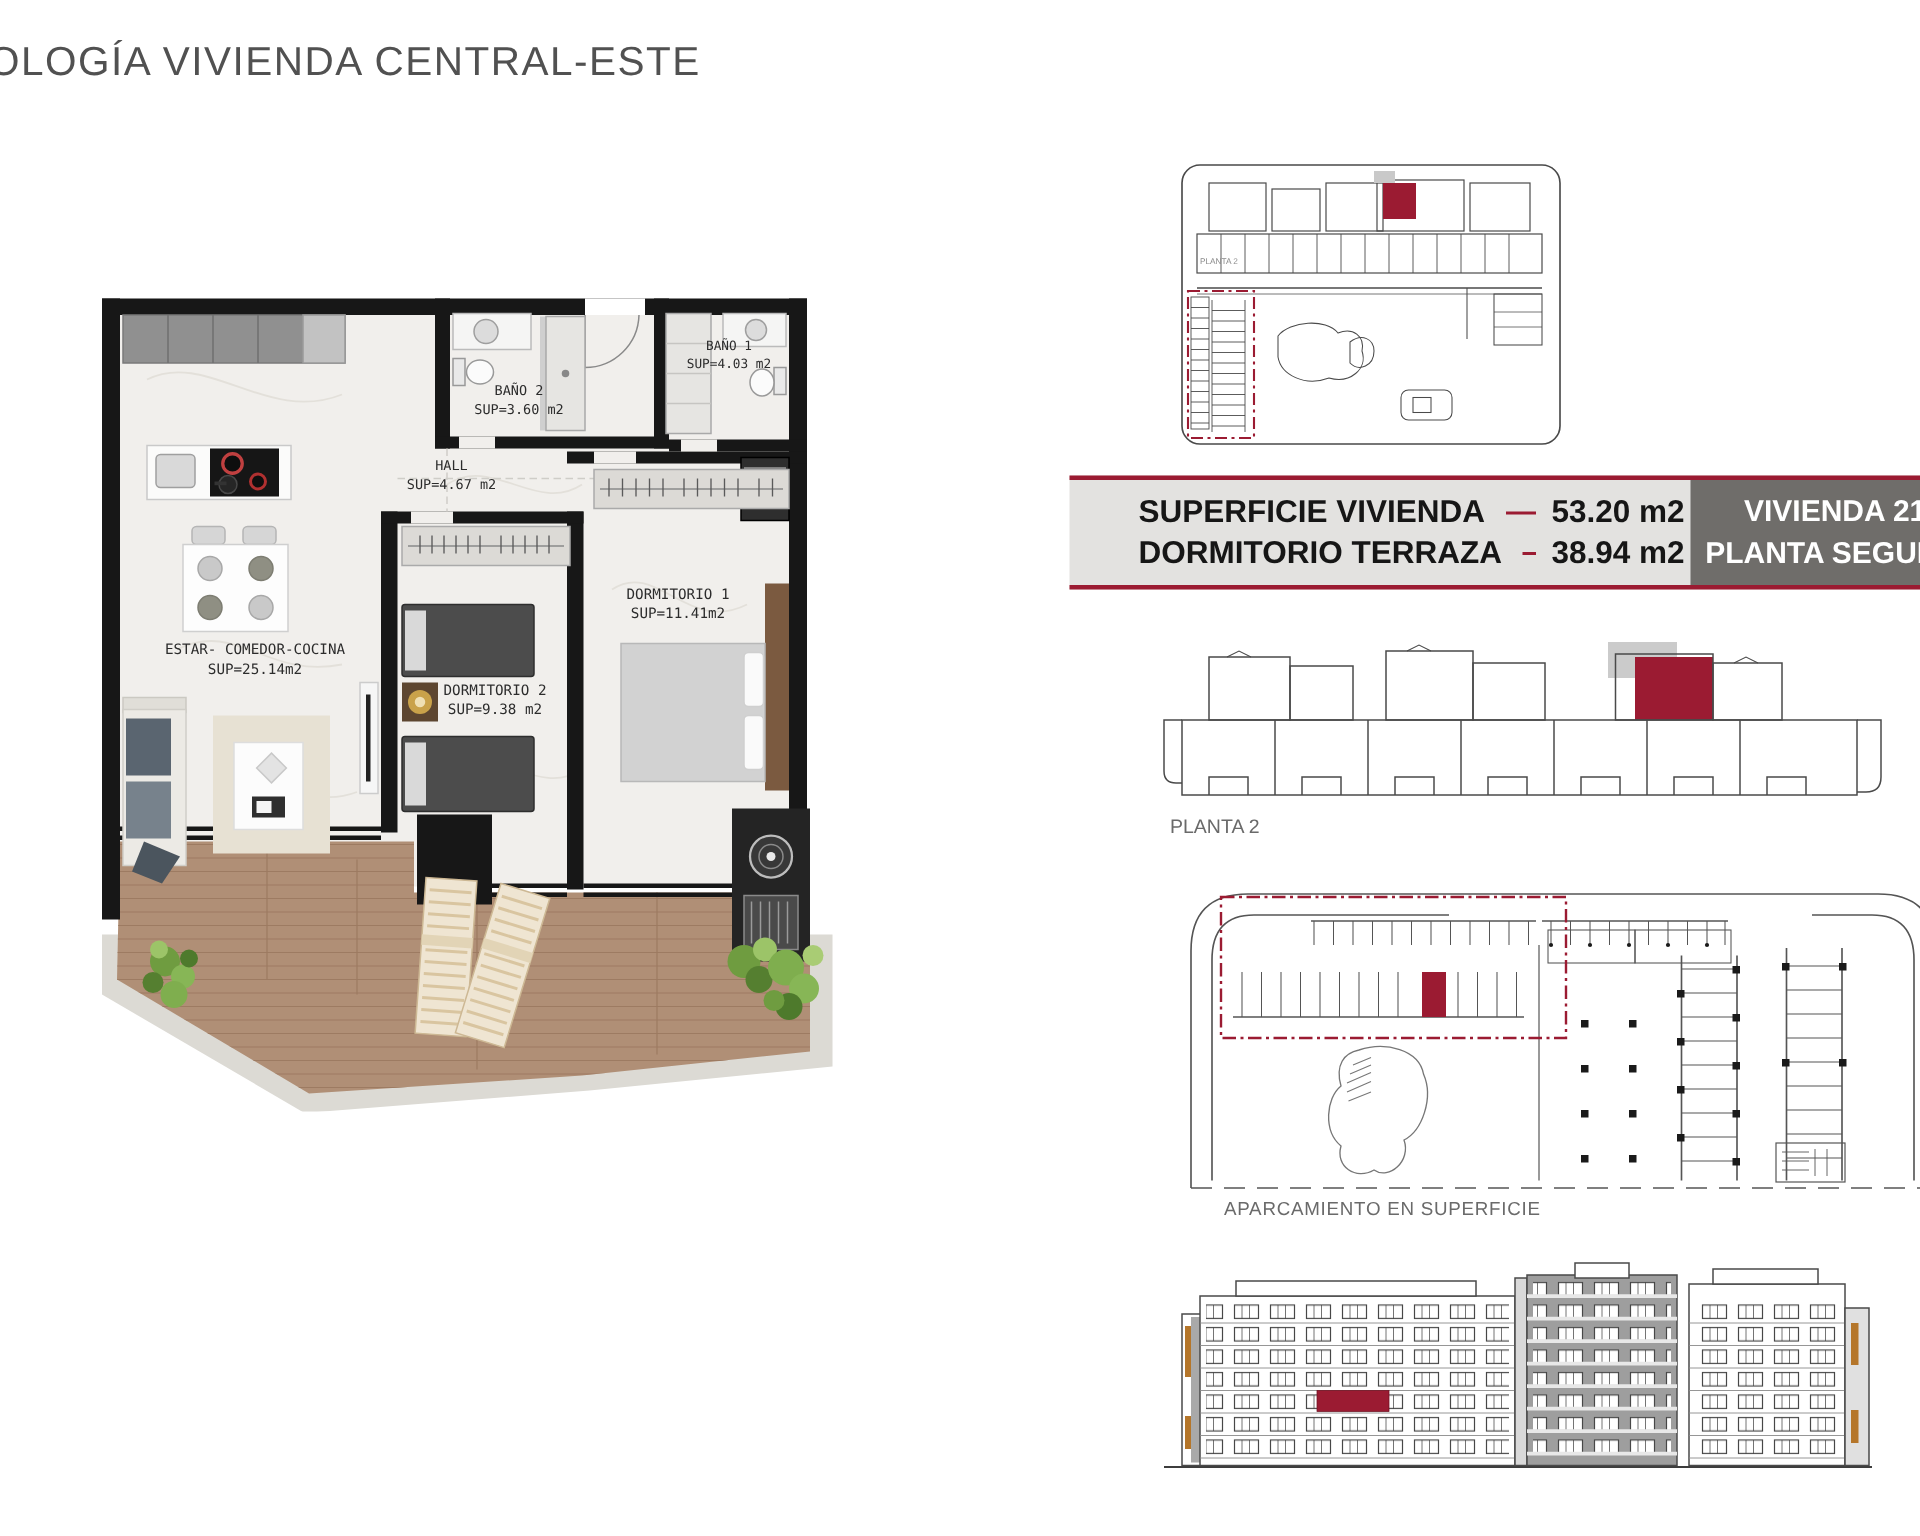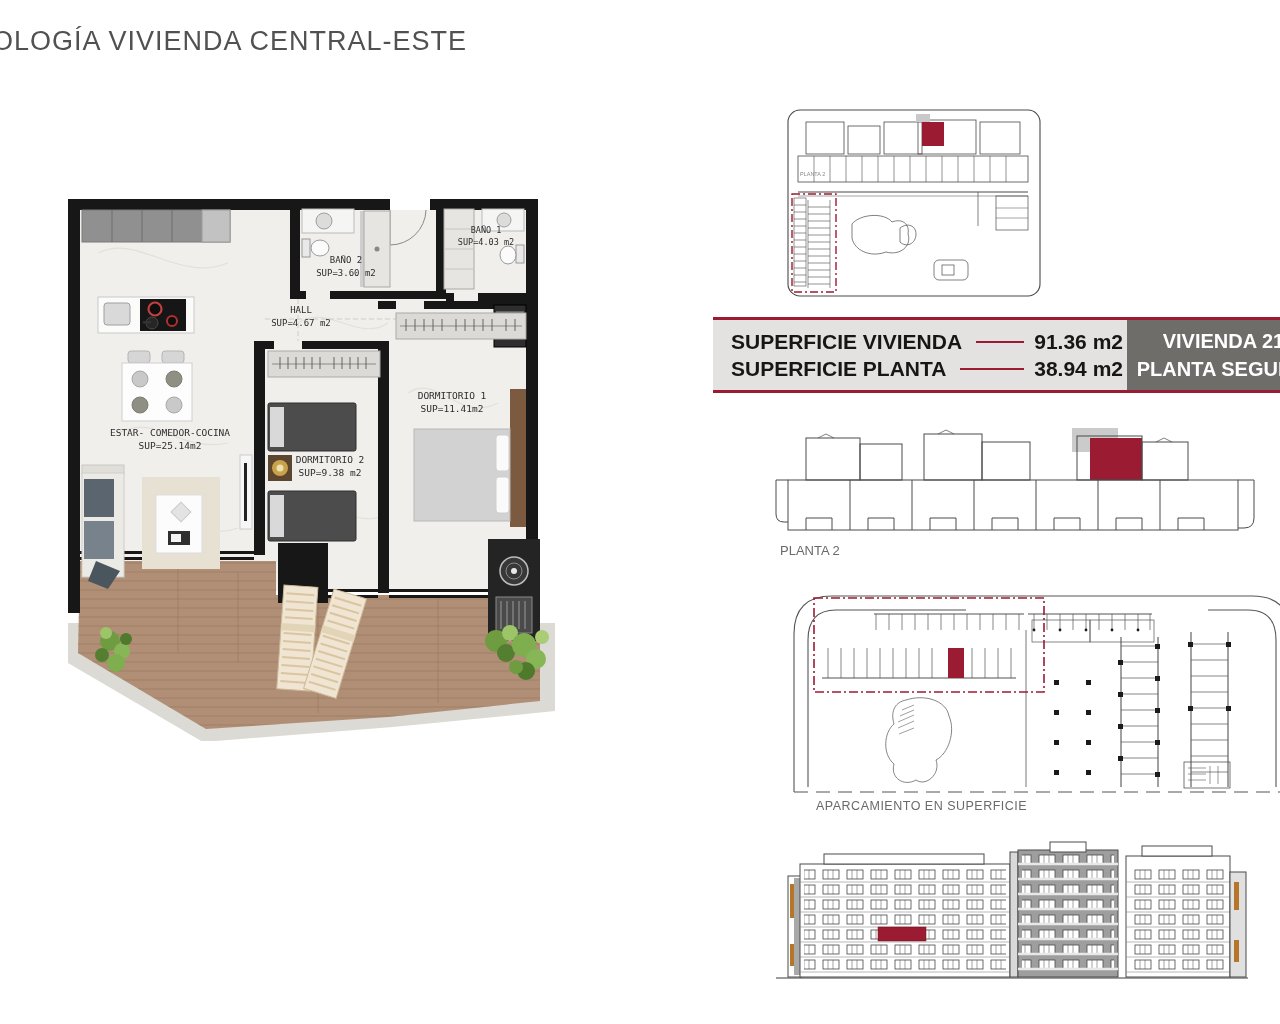--- a/index.html
+++ b/index.html
@@ -8,21 +8,21 @@
   .page-title{position:absolute;left:-8px;top:26px;font-size:27px;color:#515151;
        letter-spacing:1px;white-space:nowrap;}
   .fig{position:absolute;}
   .fig svg{display:block;}
   
   .info-bar{position:absolute;left:713px;top:317px;width:620px;height:76px;
        background:#e3e2e0;border-top:3px solid #9b1b32;border-bottom:3px solid #9b1b32;
        display:flex;box-sizing:border-box;}
   .bar-left{flex:0 0 414px;display:flex;flex-direction:column;justify-content:center;
        gap:3px;padding:0 4px 0 18px;box-sizing:border-box;}
-  .bar-row{display:flex;align-items:center;}
+  .bar-row{display:flex;align-items:center;margin-left:28px;}
   .bar-label{font-weight:bold;font-size:21px;color:#161616;white-space:nowrap;}
   .bar-line{flex:1;border-top:2px solid #9b1b32;margin:0 10px 0 14px;}
   .bar-value{font-weight:bold;font-size:21px;color:#161616;white-space:nowrap;}
   .unit-box{flex:0 0 204px;background:#6f6d6a;color:#ffffff;font-weight:bold;font-size:20px;
        display:flex;flex-direction:column;justify-content:center;align-items:center;
        line-height:1.4;white-space:nowrap;}
   text{user-select:none;}
 </style>
 </head>
 <body>
@@ -272,24 +272,24 @@
   </g>
   <text x="18" y="80" font-size="5.5" fill="#8a8a8a" font-family="Liberation Sans, sans-serif">PLANTA 2</text>
 </svg>
 </div>
 
 <div class="info-bar">
   <div class="bar-left">
     <div class="bar-row">
       <span class="bar-label">SUPERFICIE VIVIENDA</span>
       <span class="bar-line"></span>
-      <span class="bar-value">91.36 m2</span>
+      <span class="bar-value">53.20 m2</span>
     </div>
     <div class="bar-row">
-      <span class="bar-label">SUPERFICIE PLANTA</span>
+      <span class="bar-label">DORMITORIO TERRAZA</span>
       <span class="bar-line"></span>
       <span class="bar-value">38.94 m2</span>
     </div>
   </div>
   <div class="unit-box">
     <div>VIVIENDA 212</div>
     <div>PLANTA SEGUNDA</div>
   </div>
 </div>
 

